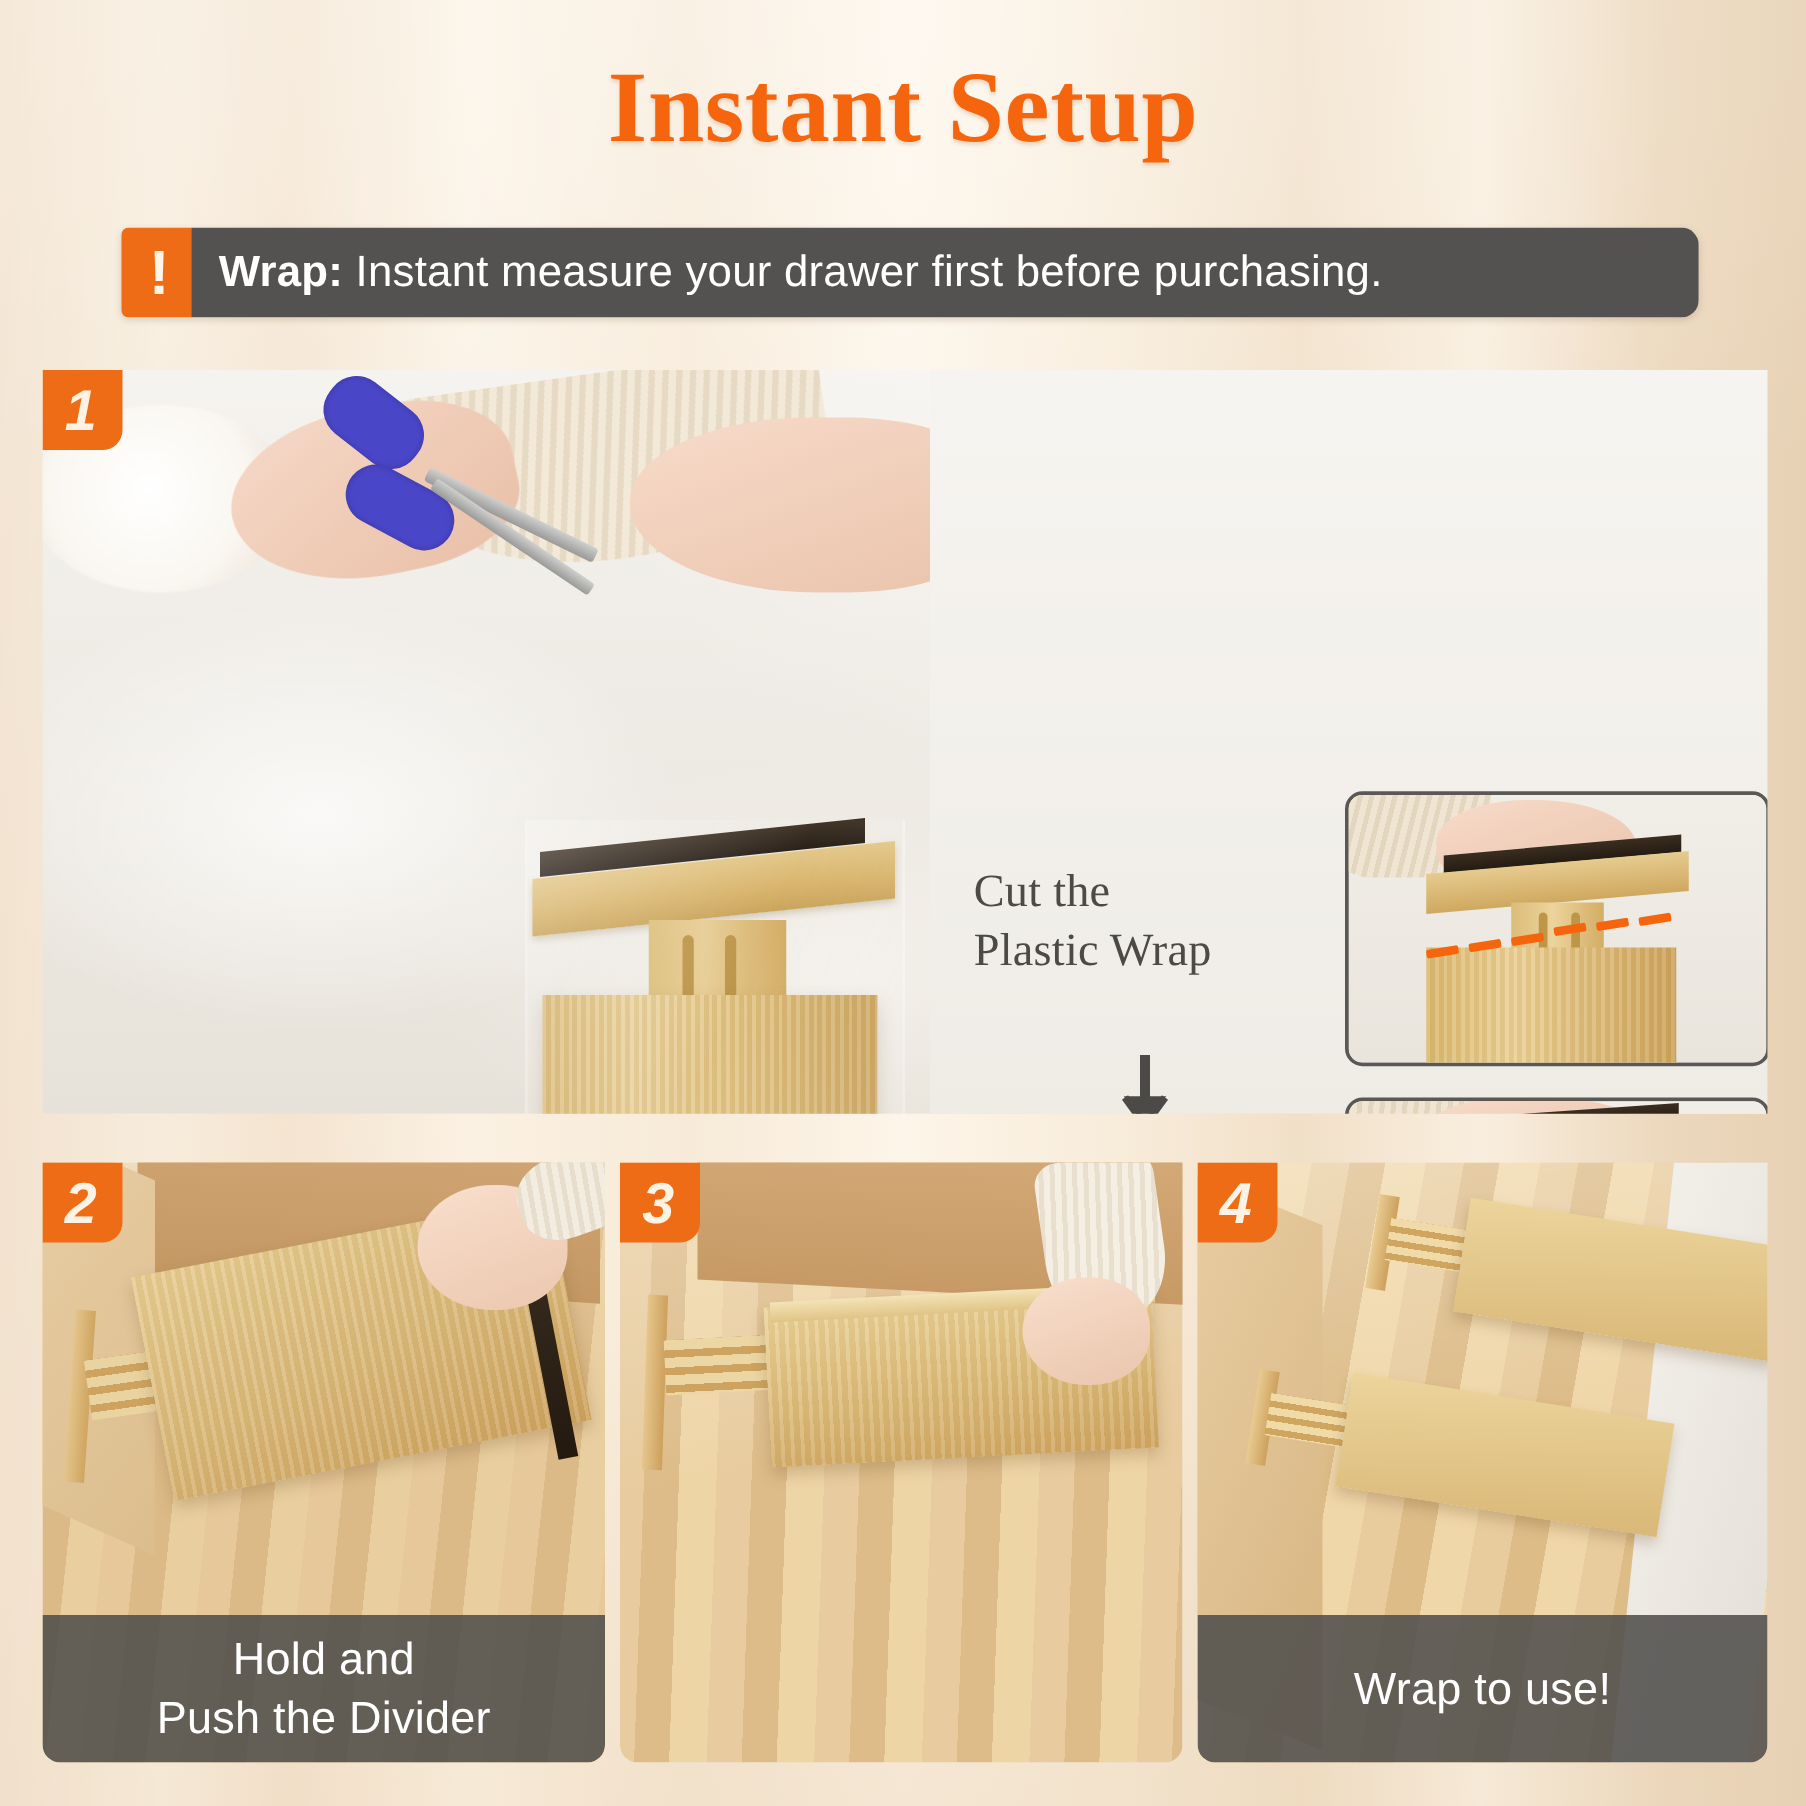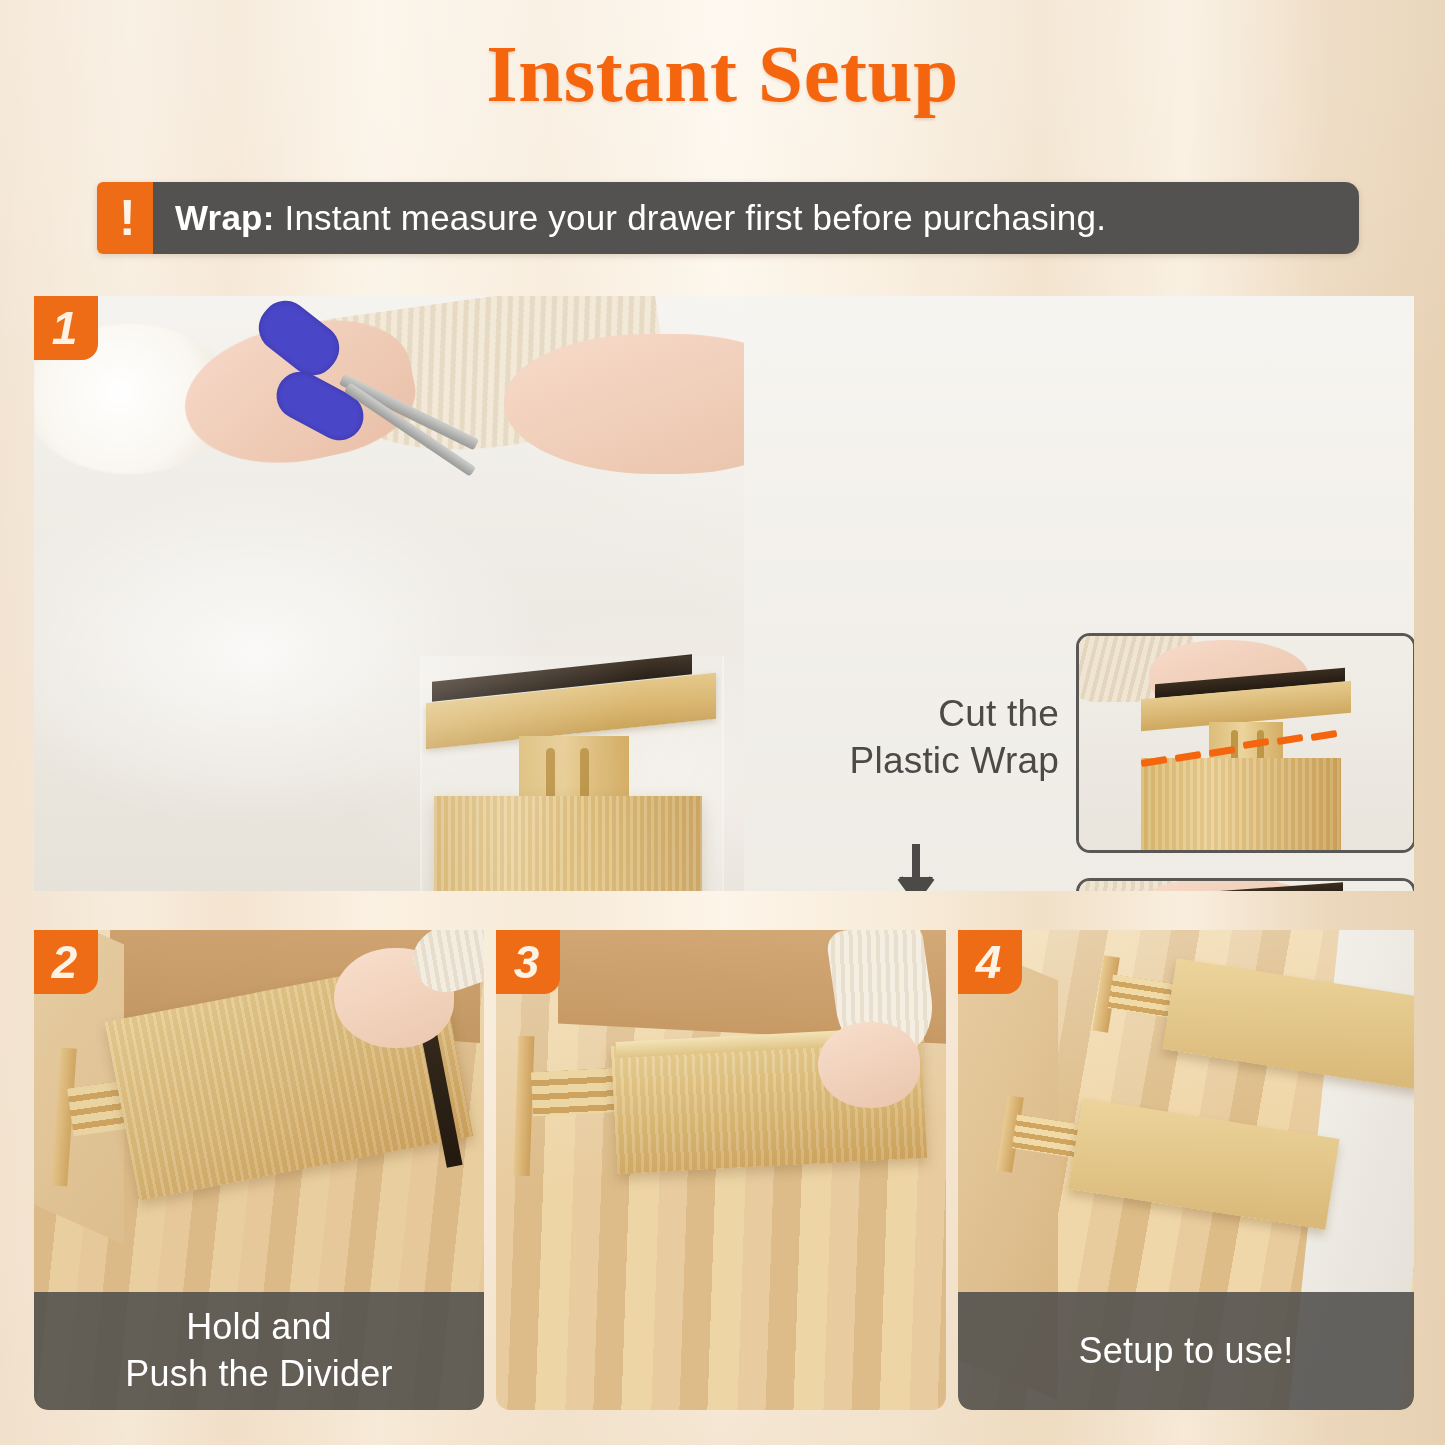--- a/index.html
+++ b/index.html
@@ -20,21 +20,21 @@
   }
   .canvas::after{
     content:"";position:absolute;inset:0;pointer-events:none;
     background:
       radial-gradient(120% 60% at 50% 0%, rgba(255,255,255,.35), rgba(255,255,255,0) 60%),
       radial-gradient(90% 50% at 50% 100%, rgba(224,196,158,.30), rgba(255,255,255,0) 60%);
   }
 
   
   .title{
-    position:absolute;left:0;right:0;top:28px;text-align:center;
+    position:absolute;left:0;right:0;top:40px;text-align:center;
     font-family:"Liberation Serif", serif;
     font-weight:bold;font-size:81px;letter-spacing:.5px;
     color:#f4650d;z-index:6;
     text-shadow:0 2px 3px rgba(160,90,30,.20);
   }
 
   
   .note{
     position:absolute;left:97px;top:182px;height:72px;width:1262px;
     display:flex;align-items:stretch;z-index:6;
@@ -156,22 +156,22 @@
     border-right:2px solid rgba(255,255,255,.45);
     opacity:.55;
   }
   
   #p1-right{
     position:absolute;left:710px;top:0;right:0;bottom:0;
     background:linear-gradient(180deg,#f6f4f0,#efece6);
   }
 
   .p1-label{
-    position:absolute;text-align:right;color:#4b4a47;
-    font-size:37px;line-height:1.26;letter-spacing:.2px;
+    position:absolute;text-align:left;color:#4b4a47;
+    font-size:37px;line-height:1.26;letter-spacing:.2px;font-family:Liberation Serif, serif;
   }
   #p1-lab1{left:745px;top:395px;width:280px;}
   .p1-arrow{
     position:absolute;left:860px;top:548px;width:44px;height:58px;z-index:3;
   }
 
   .inset{
     position:absolute;border:3px solid #5a5855;border-radius:14px;overflow:hidden;
     background:#efece6;
   }
@@ -452,16 +452,16 @@
       <div class="side-white"></div>
       <div class="rim"></div>
       <div class="postA"></div>
       <div class="railA"></div>
       <div class="divA"></div>
       <div class="postB"></div>
       <div class="railB"></div>
       <div class="divB"></div>
     </div>
     <div class="step-badge">4</div>
-    <div class="caption cap-bot tall" style="white-space:pre-line;">Setup to use!</div>
+    <div class="caption cap-bot tall" style="white-space:pre-line;">Wrap to use!</div>
   </div>
 
 </div>
 
 </body></html>

